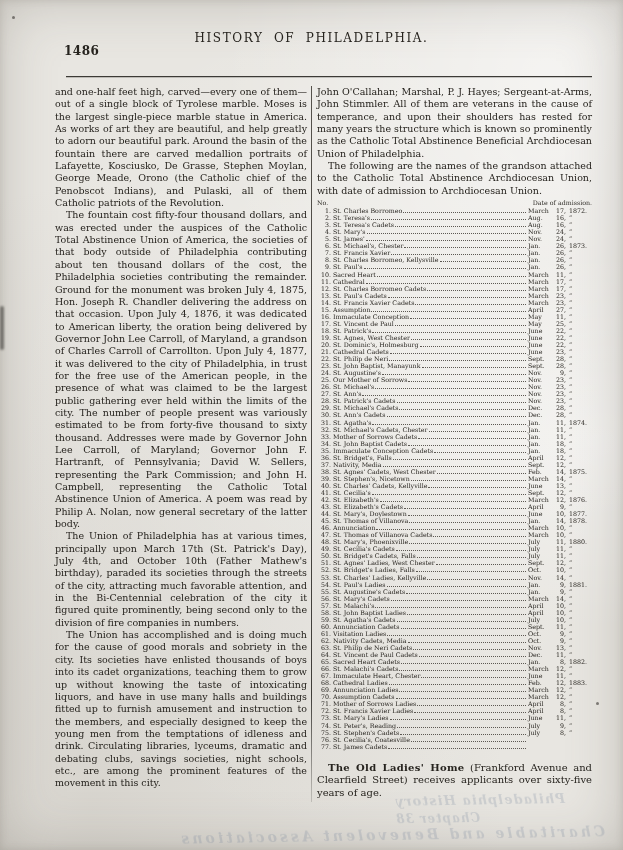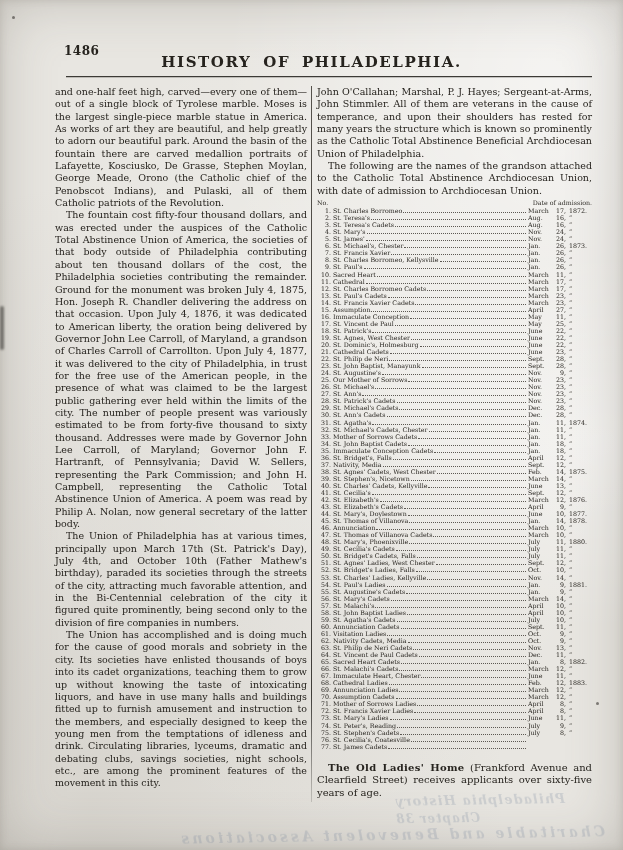--- a/index.html
+++ b/index.html
@@ -9,21 +9,21 @@
       radial-gradient(ellipse at 88% 10%, rgba(255,255,255,0.55), transparent 42%),
       radial-gradient(ellipse at 96% 52%, rgba(255,255,255,0.45), transparent 30%),
       radial-gradient(ellipse at 15% 95%, rgba(150,144,132,0.20), transparent 55%),
       radial-gradient(ellipse at 50% 50%, rgba(255,255,255,0.25), transparent 70%),
       #e8e6e1;
     box-shadow: inset 0 0 55px rgba(105,100,90,0.30), inset 0 0 8px rgba(120,115,105,0.25);
     font-family:"DejaVu Serif","Liberation Serif",serif;
     color:#26231e;
   }
   .pgnum { position:absolute; left:64px; top:44px; font-size:12px; font-weight:bold; letter-spacing:0.5px; }
-  .runtitle { position:absolute; left:0; right:0; top:53px; text-align:center; font-size:15px; font-weight:bold; letter-spacing:1.6px; word-spacing:5px; }
+  .runtitle { position:absolute; left:0; right:0; top:31px; text-align:center; font-size:12px; font-weight:normal; letter-spacing:1.6px; word-spacing:5px; }
   .hrule { position:absolute; left:66px; top:76px; width:526px; height:1px; background:#3c3a36; box-shadow:0 1px 0 rgba(60,58,54,0.25); }
   .columns { position:absolute; left:55px; top:86px; width:537px; display:flex; }
   .col-left { width:252px; }
   .divider { width:1px; background:linear-gradient(#55524c, #3f3d39 85%, rgba(63,61,57,0.2)); height:716px; margin:0 5px 0 4px; }
   .col-right { flex:1; min-width:0; }
   .para { margin:0; font-size:9.5px; line-height:12.35px; text-align:justify; }
   .para.indent { text-indent:11px; }
   .society-list { margin-top:2px; }
   .list-header { display:flex; justify-content:space-between; font-size:6.3px; line-height:8px; color:#2e2b26; }
   .row { display:flex; align-items:baseline; font-size:6.3px; line-height:7.06px; height:7.06px; white-space:nowrap; }

